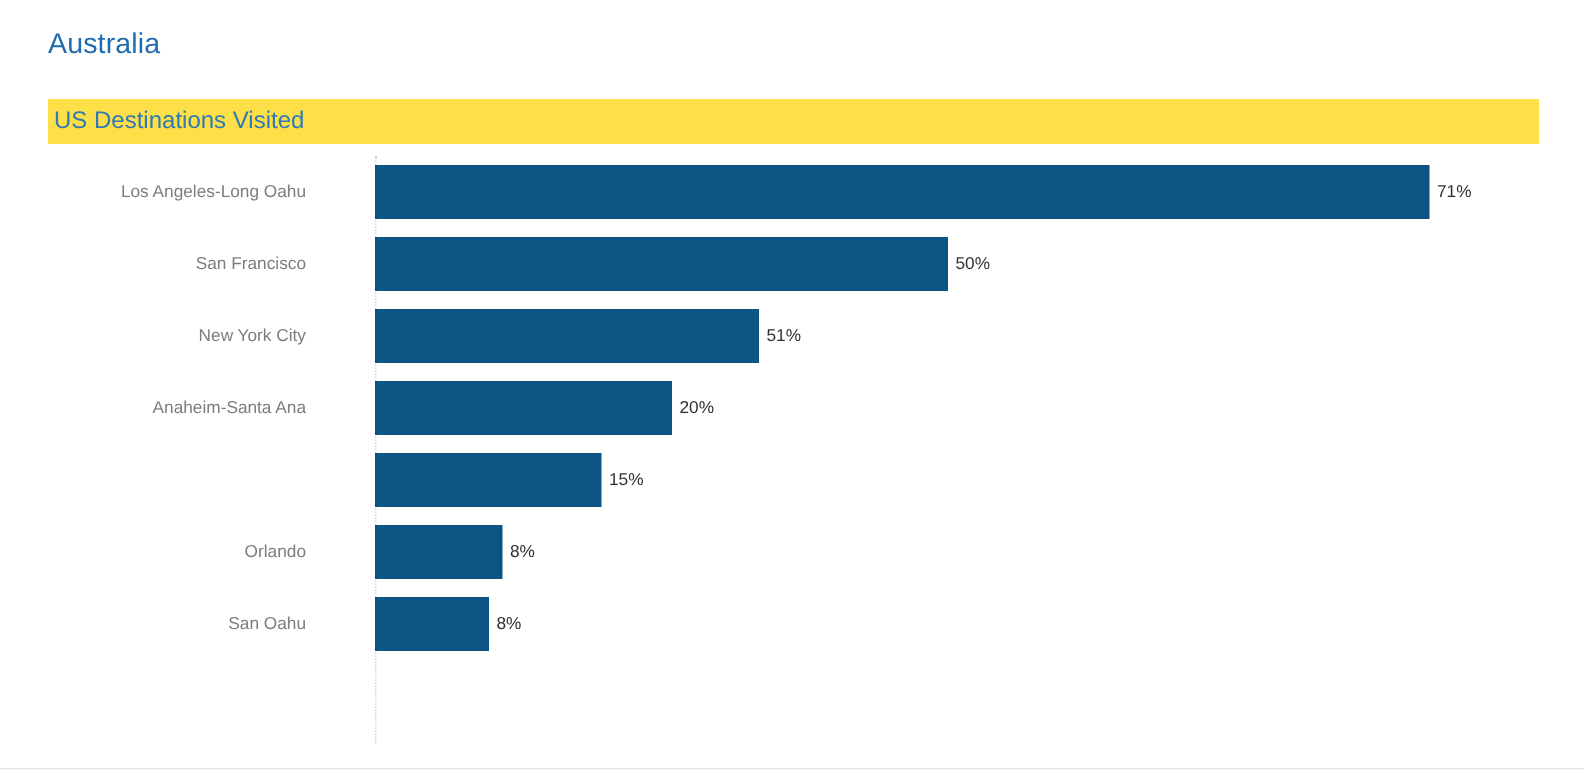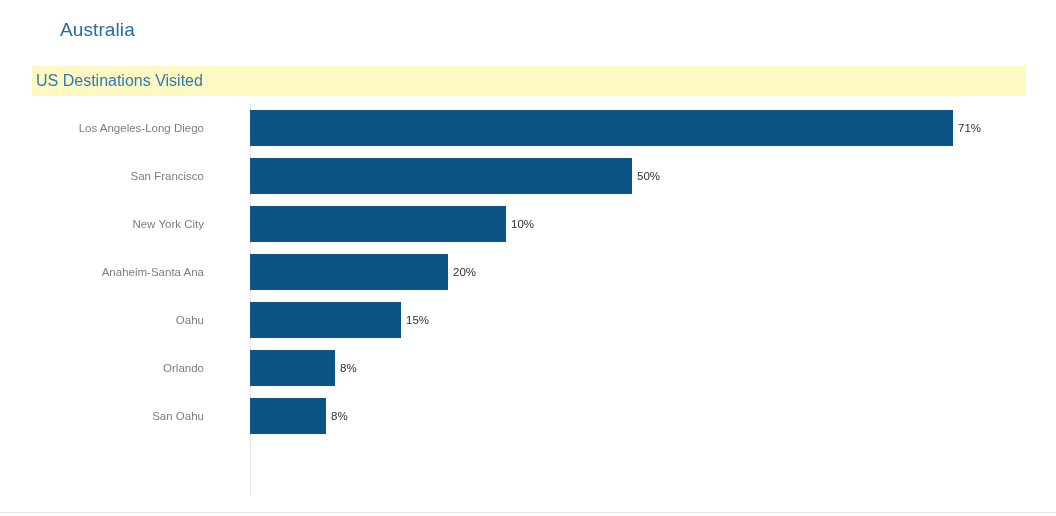--- a/index.html
+++ b/index.html
@@ -28,31 +28,30 @@
   .country-title {
     position: absolute;
     left: 32px;
     top: 18px;
     font-size: 19px;
     font-weight: 400;
     color: #1f6cb0;
     letter-spacing: 0.1px;
     line-height: 24px;
     white-space: nowrap;
-    margin-left: 28px;
   }
 
   
   .section-band {
     position: absolute;
     left: 32px;
     top: 66px;
     width: 994px;
     height: 30px;
-    background: #fef9c3;
+    background: #fde047;
   }
   .section-band-title {
     position: absolute;
     left: 4px;
     top: 4px;
     font-size: 16px;
     font-weight: 400;
     color: #3079b5;
     line-height: 22px;
     white-space: nowrap;
@@ -137,49 +136,48 @@
   <div class="country-title">Australia</div>
 
   <div class="section-band">
     <div class="section-band-title">US Destinations Visited</div>
   </div>
 
   <div class="chart">
     <div class="axis-line"></div>
     <div id="rows-container">
         <div class="row">
-          <div class="row-label">Los Angeles-Long Diego</div>
+          <div class="row-label">Los Angeles-Long Oahu</div>
           <div class="bar-wrap">
             <div class="bar" style="width: 703px; background: rgb(11, 84, 132);"></div>
             <div class="bar-value">71%</div>
           </div>
         </div>
         <div class="row">
           <div class="row-label">San Francisco</div>
           <div class="bar-wrap">
             <div class="bar" style="width: 382px; background: rgb(11, 84, 132);"></div>
             <div class="bar-value">50%</div>
           </div>
         </div>
         <div class="row">
           <div class="row-label">New York City</div>
           <div class="bar-wrap">
             <div class="bar" style="width: 256px; background: rgb(11, 84, 132);"></div>
-            <div class="bar-value">10%</div>
+            <div class="bar-value">51%</div>
           </div>
         </div>
         <div class="row">
           <div class="row-label">Anaheim-Santa Ana</div>
           <div class="bar-wrap">
             <div class="bar" style="width: 198px; background: rgb(11, 84, 132);"></div>
             <div class="bar-value">20%</div>
           </div>
         </div>
         <div class="row">
-          <div class="row-label">Oahu</div>
           <div class="bar-wrap">
             <div class="bar" style="width: 151px; background: rgb(11, 84, 132);"></div>
             <div class="bar-value">15%</div>
           </div>
         </div>
         <div class="row">
           <div class="row-label">Orlando</div>
           <div class="bar-wrap">
             <div class="bar" style="width: 85px; background: rgb(11, 84, 132);"></div>
             <div class="bar-value">8%</div>

